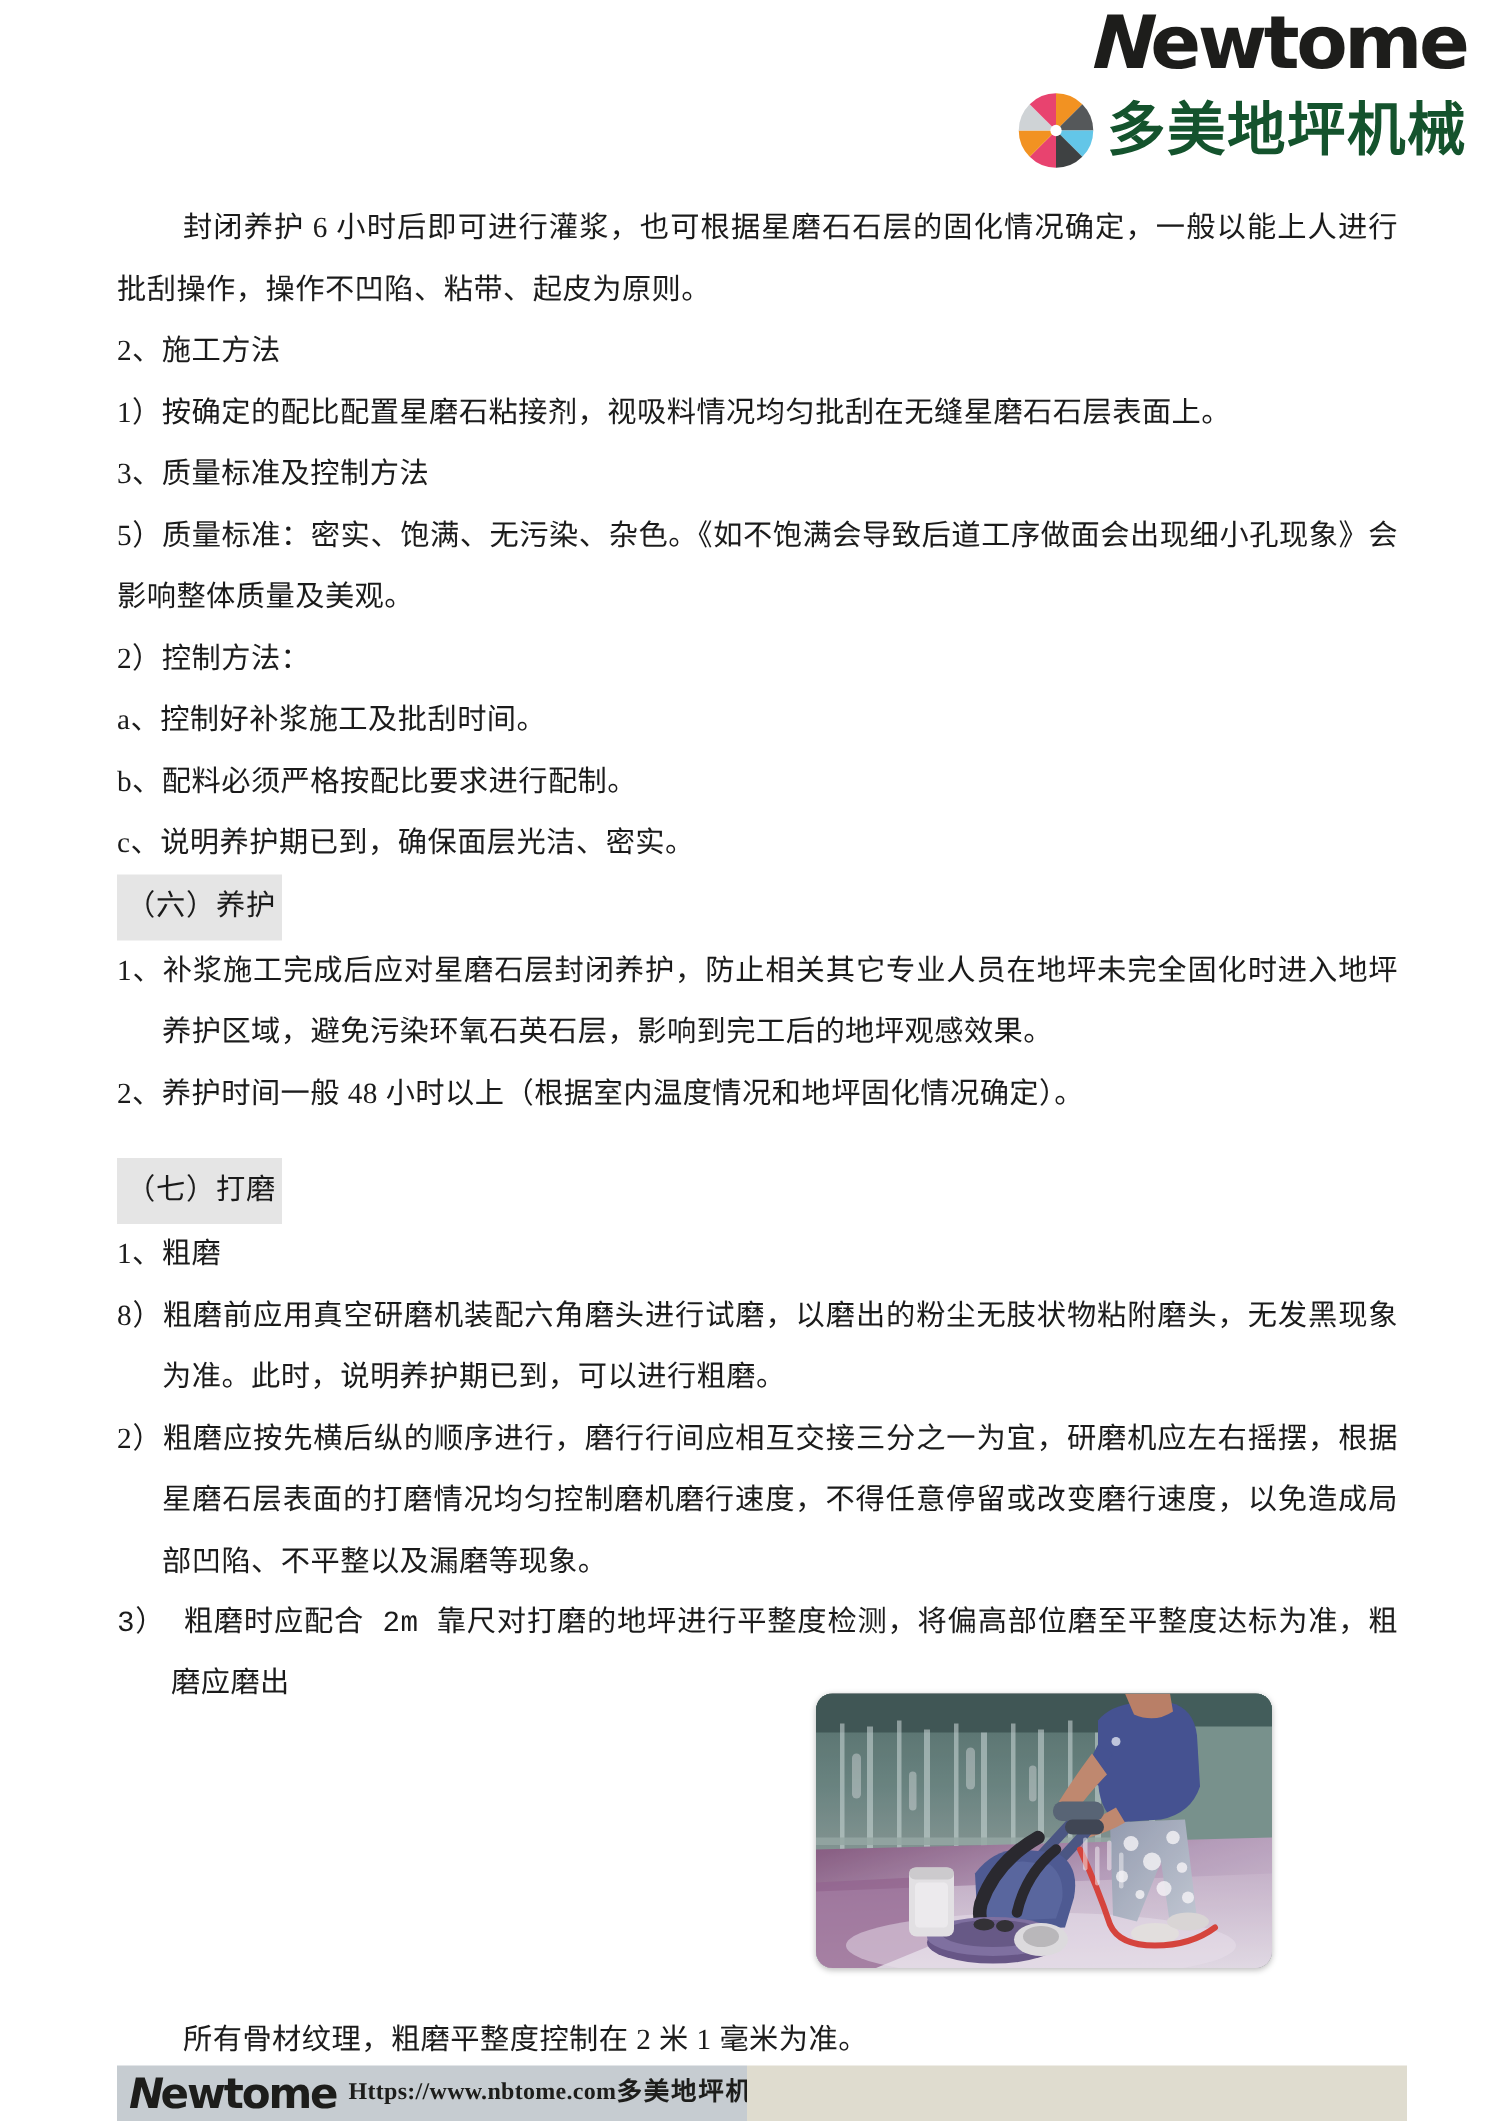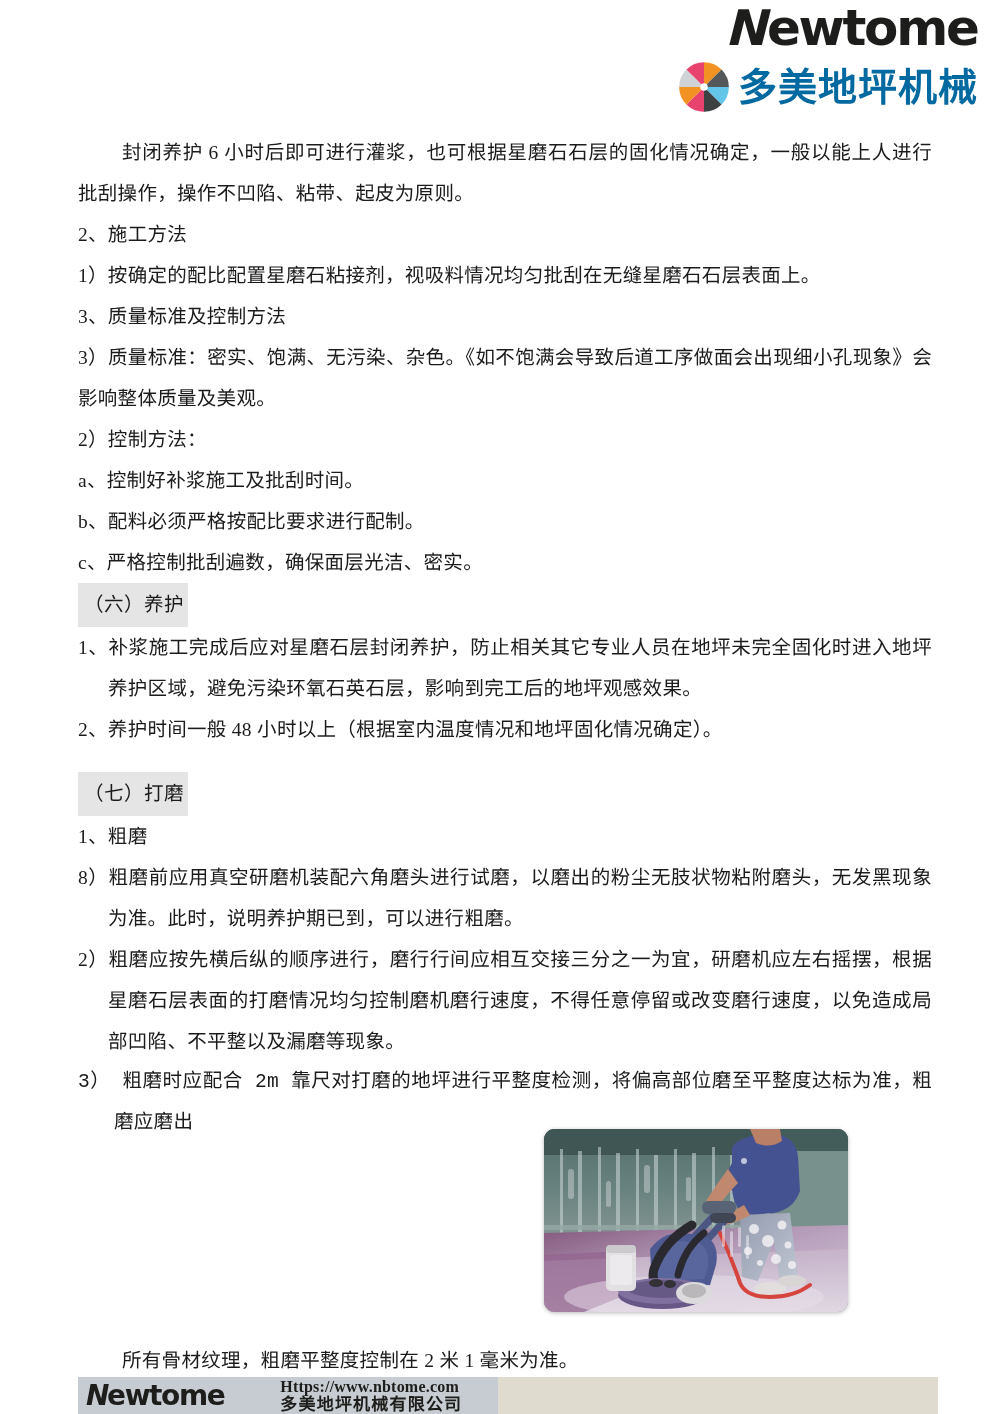--- a/index.html
+++ b/index.html
@@ -64,21 +64,21 @@
   .pinwheel {
     width: 54px;
     height: 54px;
     flex: 0 0 auto;
   }
   .logo-cn {
     font-family: "DejaVu Sans", sans-serif;
     font-weight: 700;
     font-size: 39px;
     letter-spacing: 1px;
-    color: #0369a1;
+    color: #14532d;
     line-height: 1;
     white-space: nowrap;
   }
 
   
   .doc-body {
     position: absolute;
     left: 78px;
     top: 132px;
     width: 854px;
@@ -159,24 +159,22 @@
     line-height: 1;
     white-space: nowrap;
   }
   .footer-wordmark .cap-n {
     display: inline-block;
     font-style: italic;
     letter-spacing: -2.4px;
   }
   .footer-text {
     display: flex;
-    flex-direction: column;
     justify-content: flex-start;
     line-height: 1.08;
-    margin-left: 48px;
   }
   .footer-url {
     font-family: "Liberation Serif", serif;
     font-weight: 700;
     font-size: 16px;
     letter-spacing: 0.2px;
     color: #1d1d1b;
     white-space: nowrap;
   }
   .footer-company {
@@ -212,25 +210,25 @@
       <div class="logo-cn">多美地坪机械</div>
     </div>
   </div>
 
   <div class="doc-body">
 
     <p class="p indent2">封闭养护 6 小时后即可进行灌浆，也可根据星磨石石层的固化情况确定，一般以能上人进行批刮操作，操作不凹陷、粘带、起皮为原则。</p>
     <p class="p">2、施工方法</p>
     <p class="p">1）按确定的配比配置星磨石粘接剂，视吸料情况均匀批刮在无缝星磨石石层表面上。</p>
     <p class="p">3、质量标准及控制方法</p>
-    <p class="p">3）质量标准：密实、饱满、无污染、杂色。《如不饱满会导致后道工序做面会出现细小孔现象》会影响整体质量及美观。</p>
+    <p class="p">5）质量标准：密实、饱满、无污染、杂色。《如不饱满会导致后道工序做面会出现细小孔现象》会影响整体质量及美观。</p>
     <p class="p">2）控制方法：</p>
     <p class="p">a、控制好补浆施工及批刮时间。</p>
     <p class="p">b、配料必须严格按配比要求进行配制。</p>
-    <p class="p">c、严格控制批刮遍数，确保面层光洁、密实。</p>
+    <p class="p">c、说明养护期已到，确保面层光洁、密实。</p>
 
     <p class="p"><span class="heading-hl">（六）养护</span></p>
 
     <p class="p hang">1、补浆施工完成后应对星磨石层封闭养护，防止相关其它专业人员在地坪未完全固化时进入地坪养护区域，避免污染环氧石英石层，影响到完工后的地坪观感效果。</p>
     <p class="p hang">2、养护时间一般 48 小时以上（根据室内温度情况和地坪固化情况确定）。</p>
 
     <div class="spacer-md"></div>
 
     <p class="p"><span class="heading-hl">（七）打磨</span></p>
 

